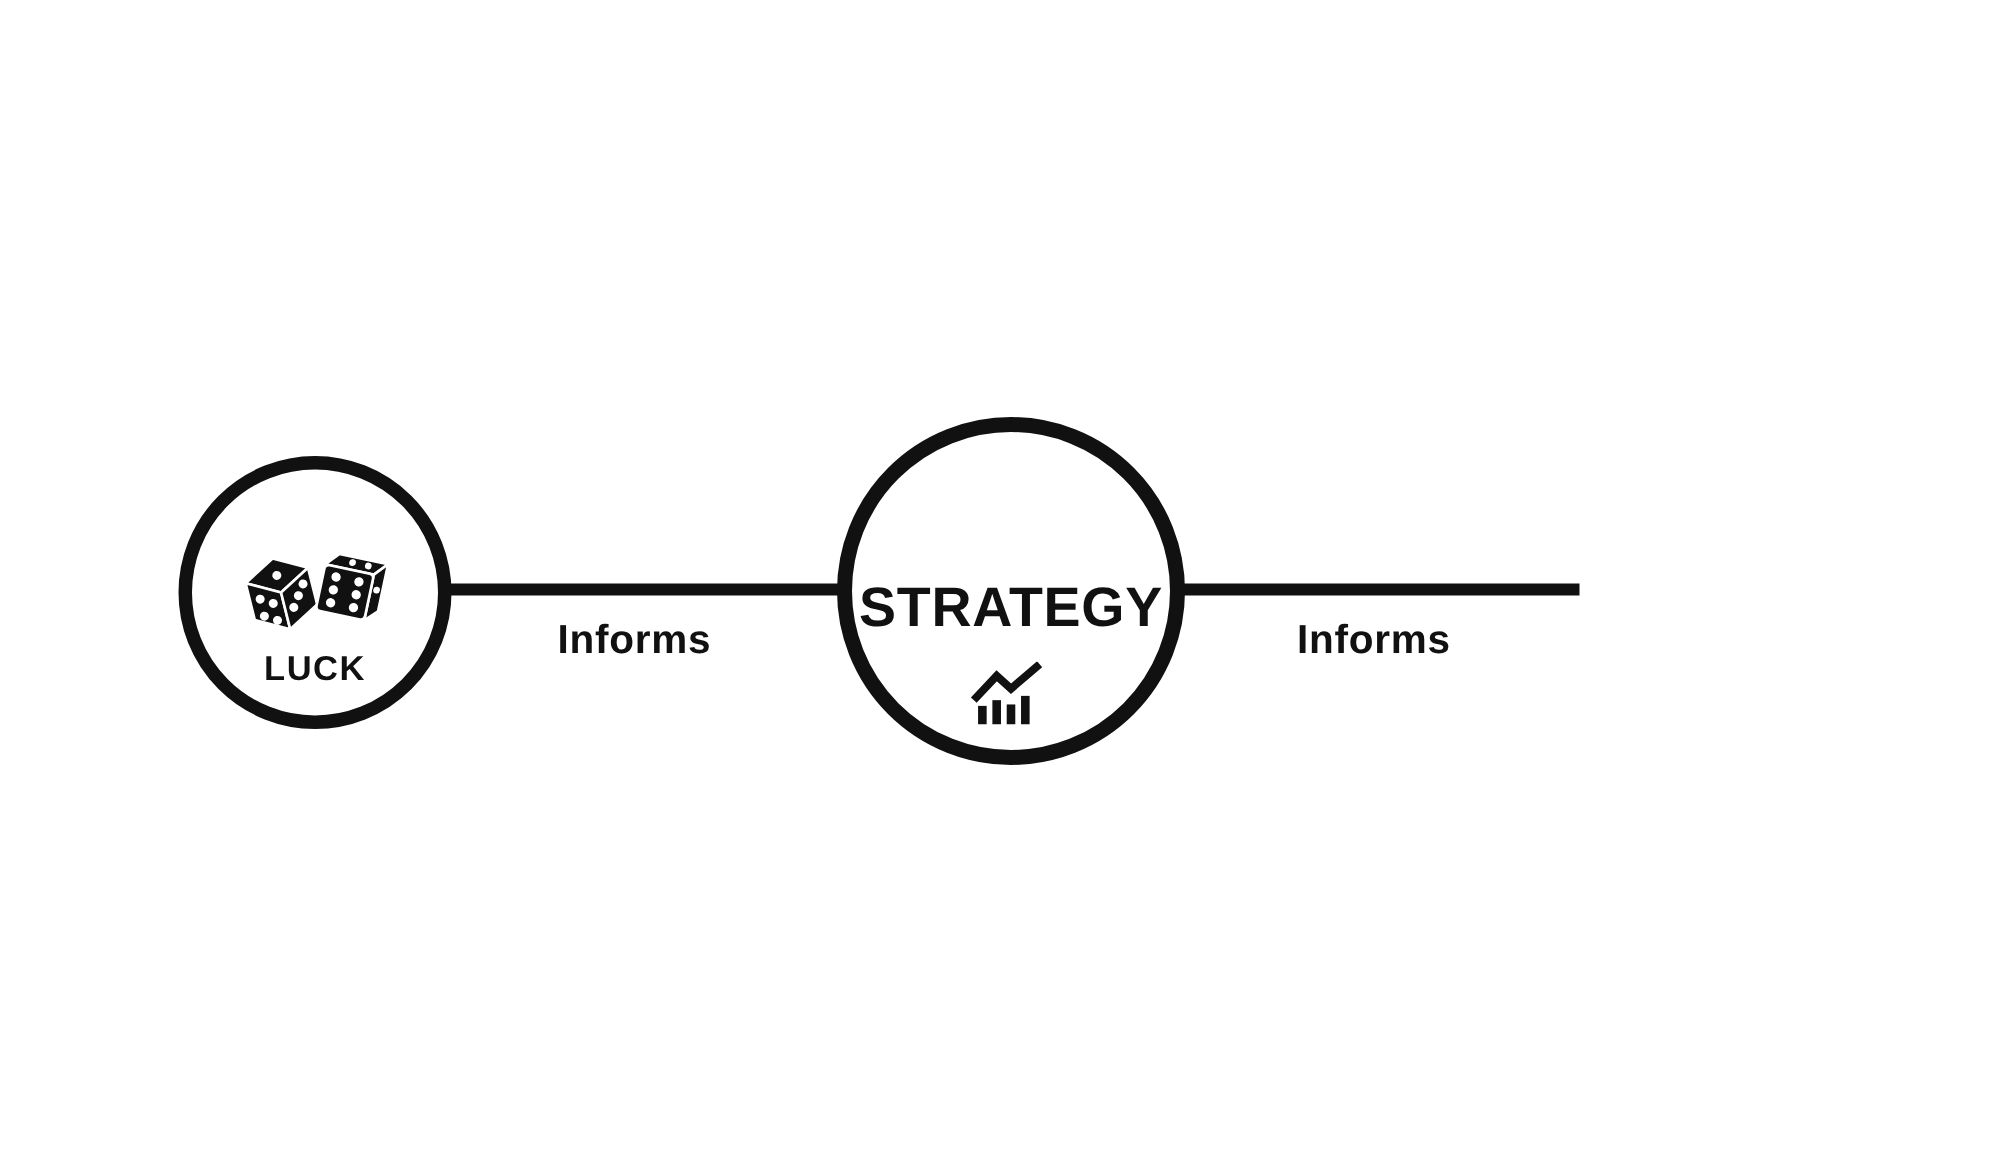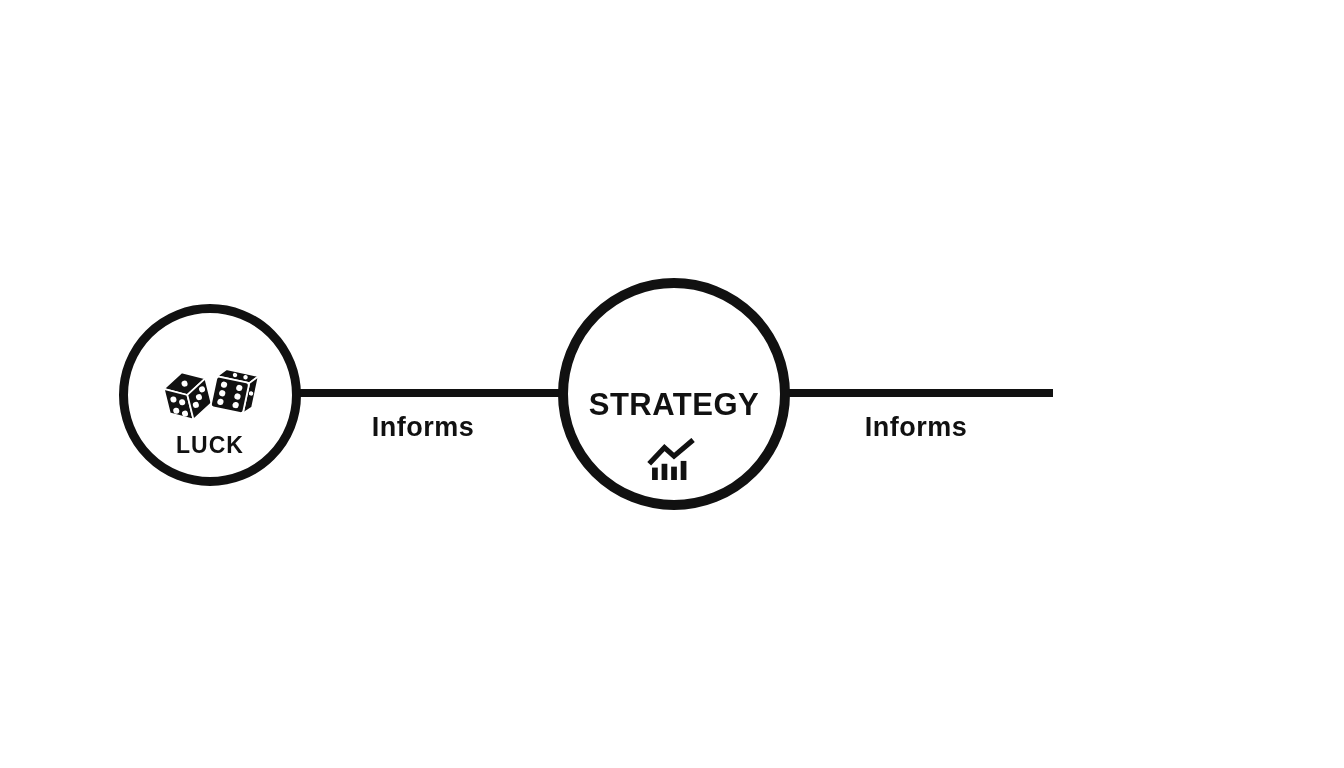--- a/index.html
+++ b/index.html
@@ -76,21 +76,21 @@
 
   .node-label {
     font-weight: 700;
     font-size: 23px;
     letter-spacing: 1px;
     color: #111111;
     line-height: 1;
     white-space: nowrap;
   }
   .node-label.title {
-    font-size: 31px;
+    font-size: 37px;
     letter-spacing: 0.5px;
     margin-top: 28px;
   }
 
   .icon-dice   { width: 98px;  height: 74px; margin-bottom: 4px; }
   .icon-chart  { width: 58px;  height: 42px; margin-top: 18px; }
   .icon-arrow  { width: 60px;  height: 74px; margin-bottom: 3px; }
 </style>
 </head>
 <body>

